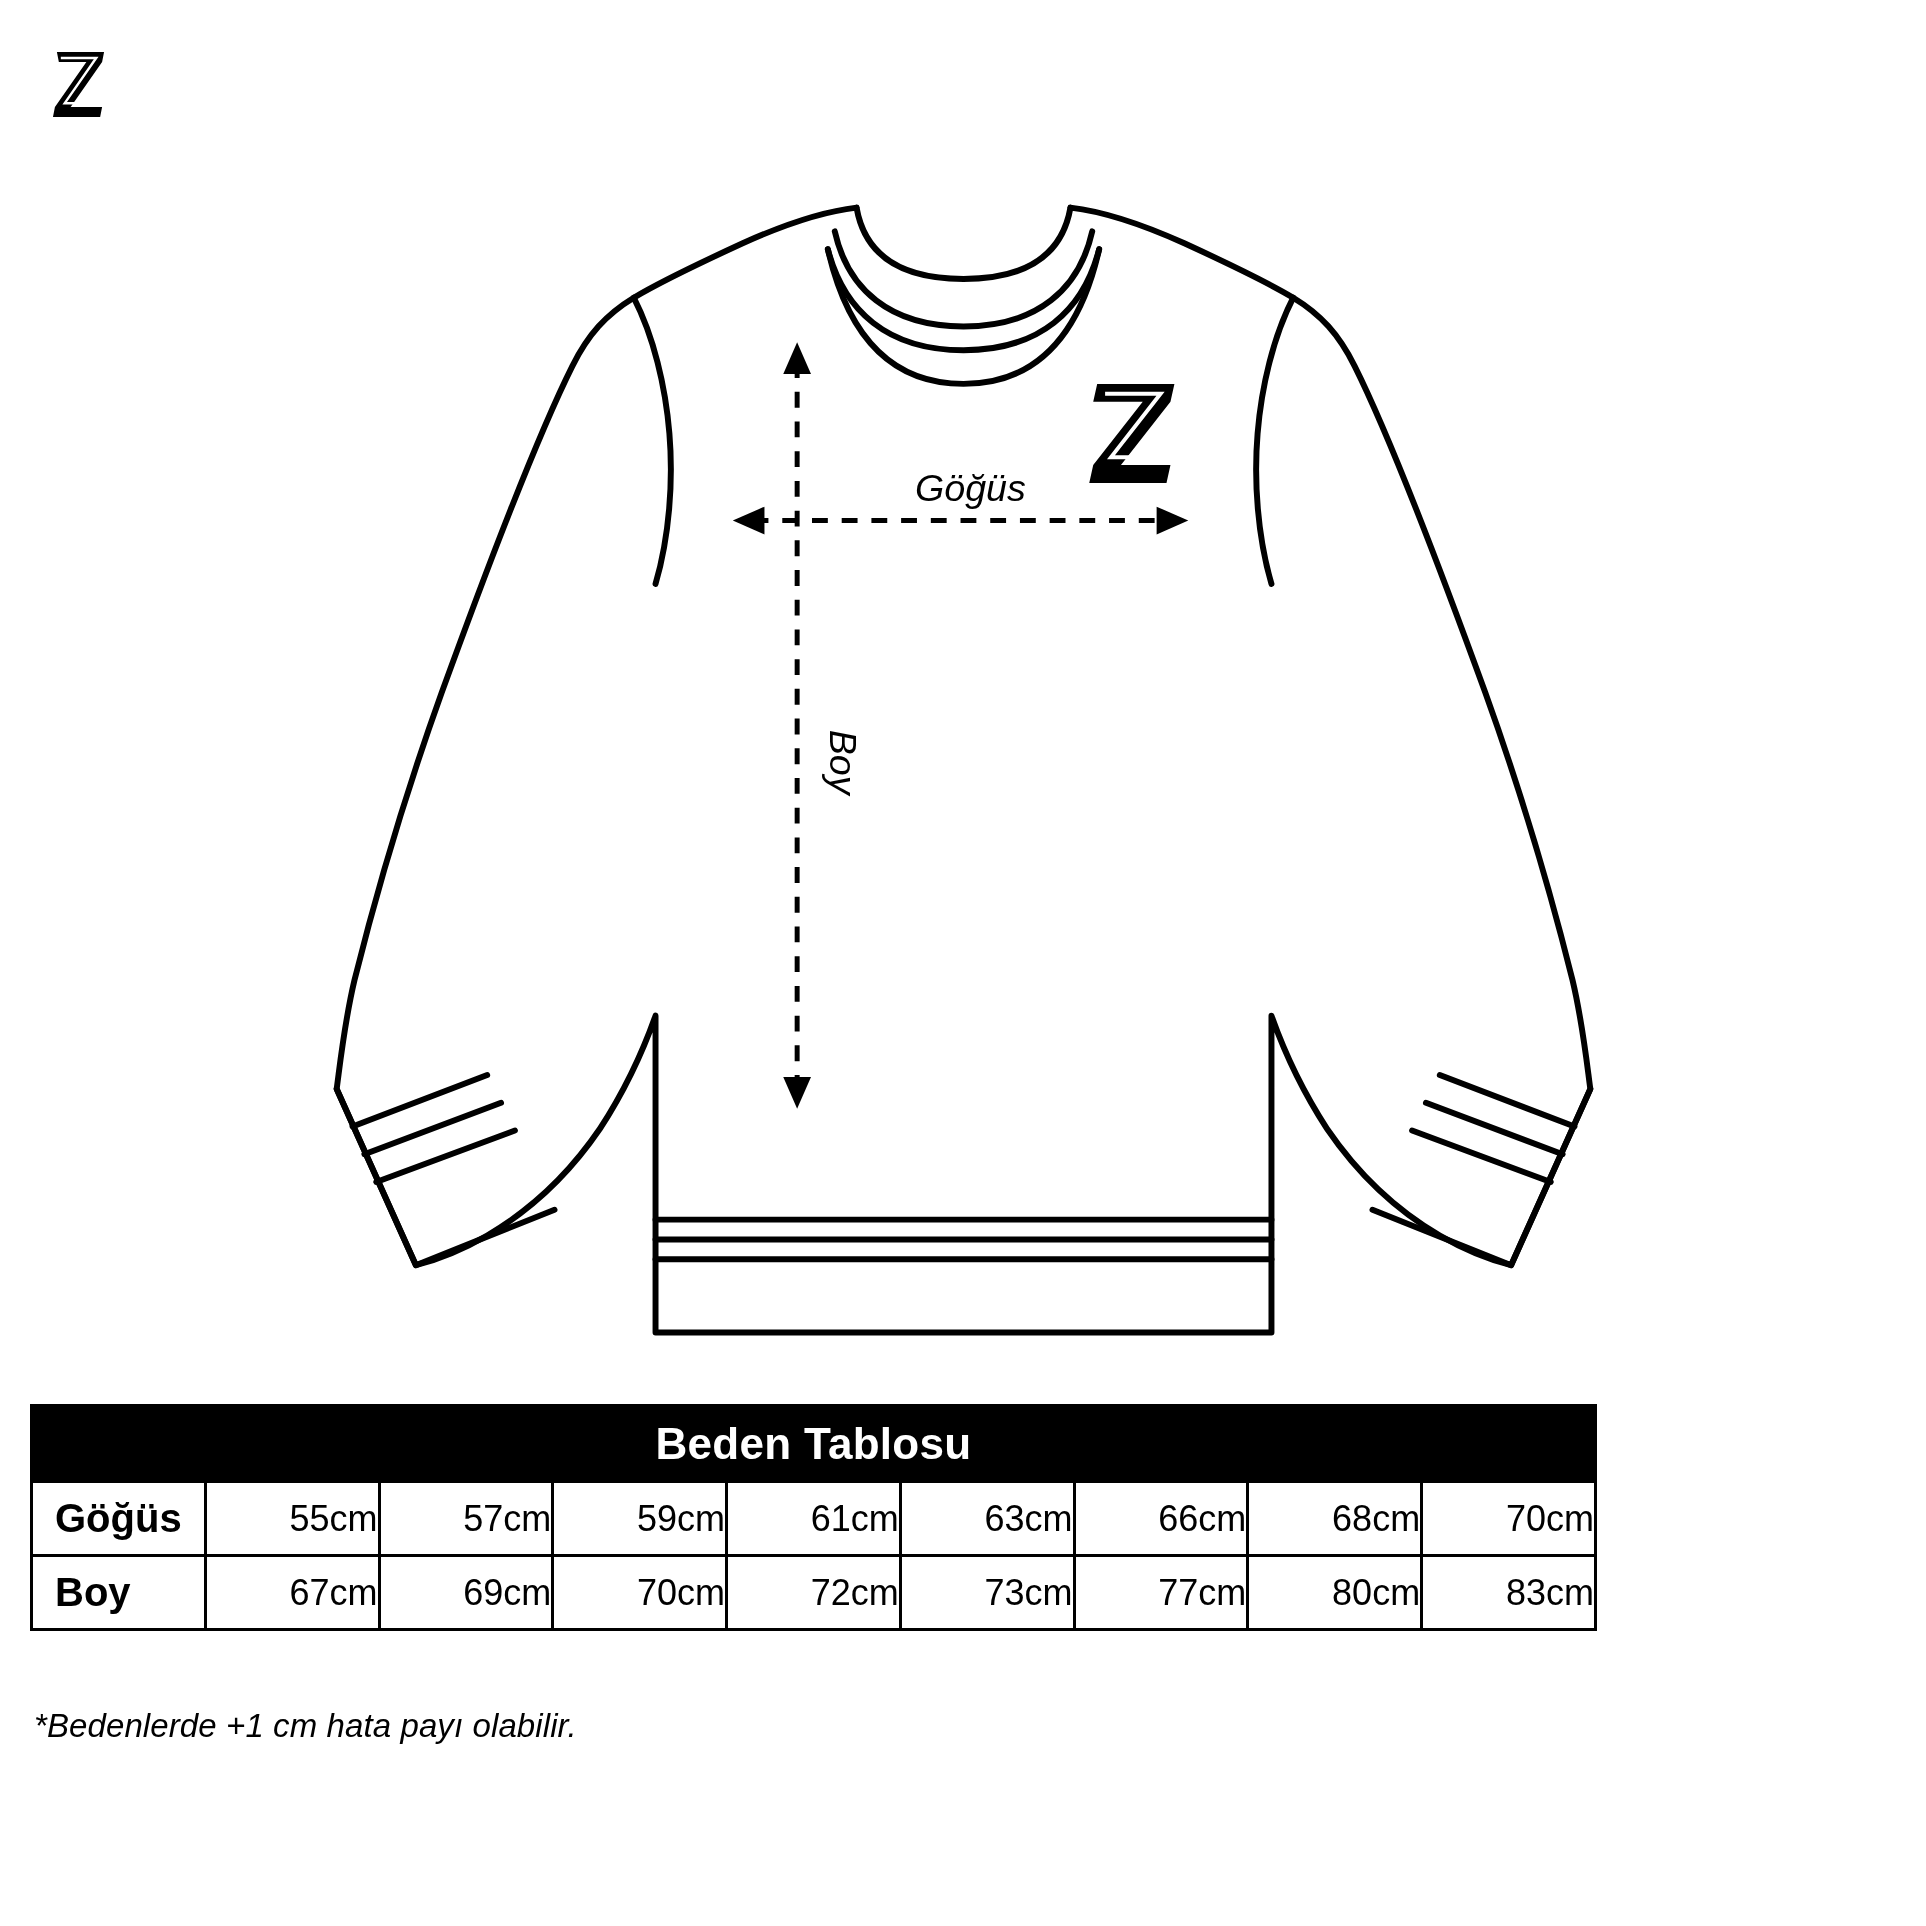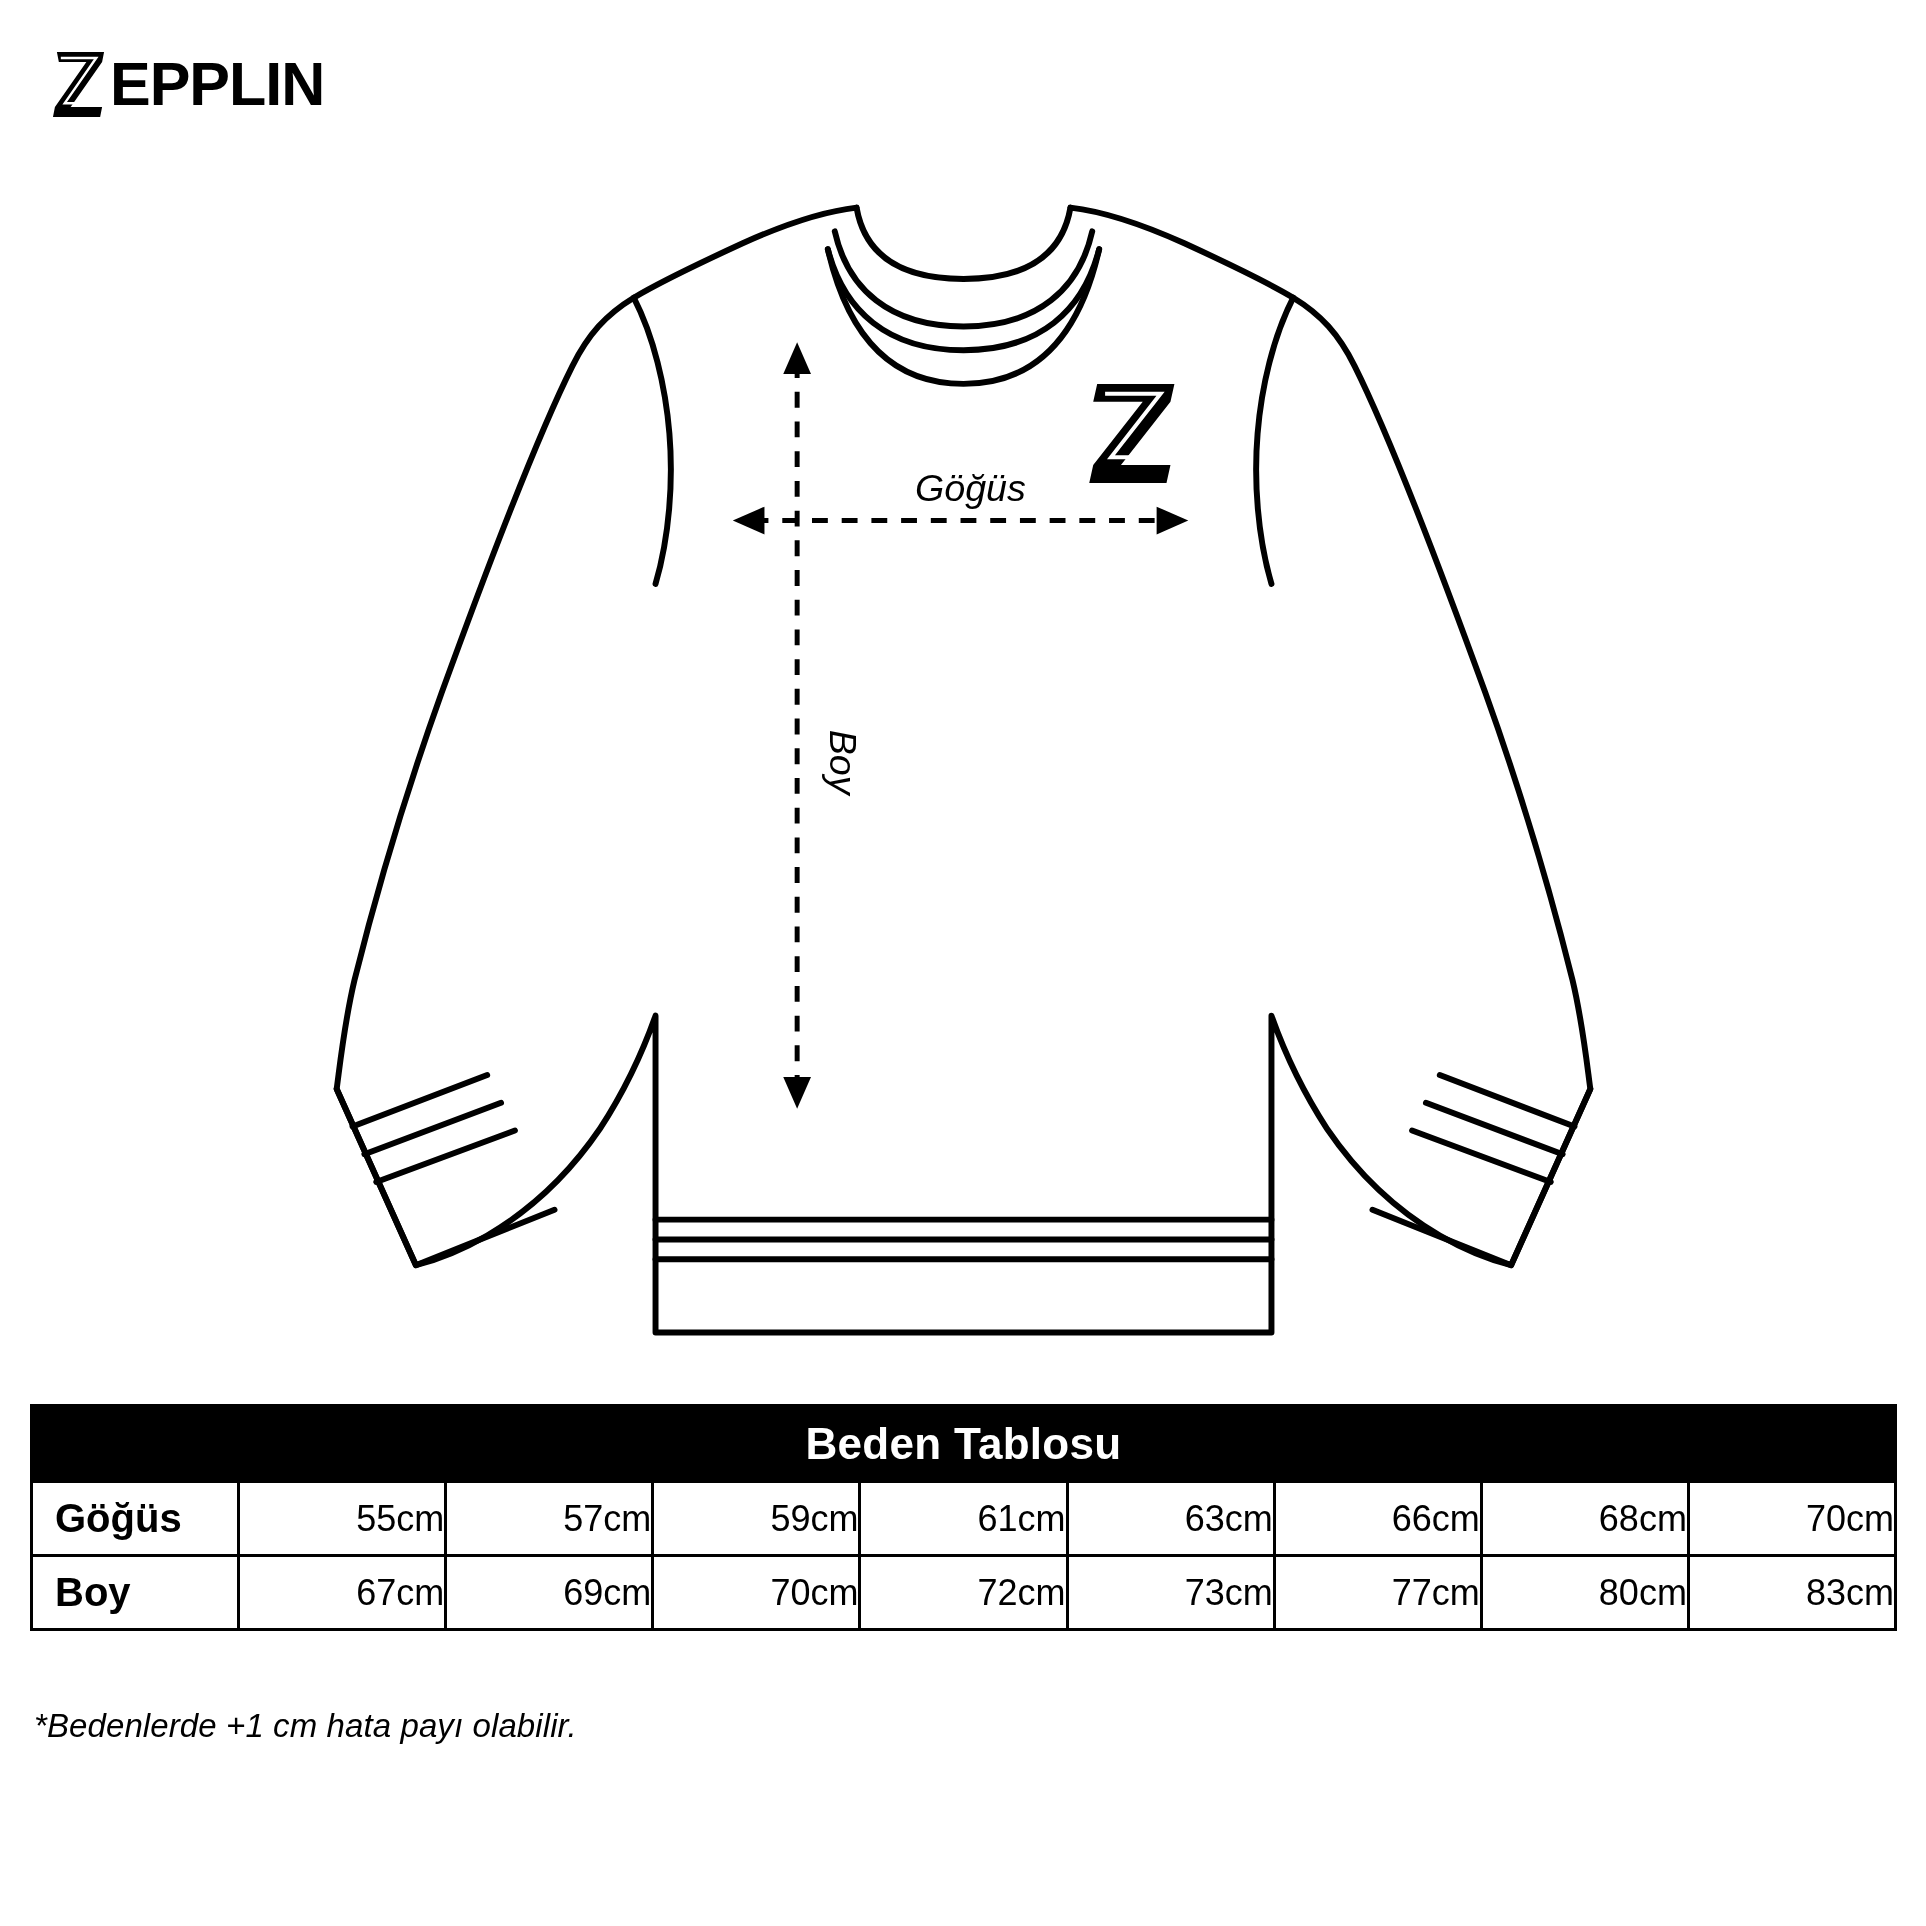--- a/index.html
+++ b/index.html
@@ -65,21 +65,21 @@
 
   
   .table-wrap {
     position: absolute;
     left: 30px;
     top: 1404px;
     width: 1867px;
   }
   table.size-table {
     border-collapse: collapse;
-    width: 1867px;
+    width: 1567px;
     table-layout: fixed;
   }
   table.size-table td, table.size-table th {
     border: 3px solid #000000;
     padding: 0;
   }
   .tbl-title {
     background: #000000;
     color: #ffffff;
     text-align: center;
@@ -121,21 +121,20 @@
 
 <div class="header">
 
   <div class="brand-logo">
     <span class="zglyph">
       <svg width="57" height="73" viewBox="0 0 58 74">
         <path d="M6 4 H54 L52 14 L20 60 H52 L50 70 H2 L4 60 L36 14 H8 Z" fill="#000"></path>
         <path d="M10 10 H46 L14 56 H46" fill="none" stroke="#fff" stroke-width="2.5"></path>
       </svg>
     </span>
-    <span class="brand-text">EPPLIN</span>
   </div>
 
 </div>
 
 <div class="illustration">
   <svg width="1927" height="1218" viewBox="0 0 1946 1230">
 
     <g fill="none" stroke="#000" stroke-width="6" stroke-linejoin="round" stroke-linecap="round">
 
       <path d="M865 40

